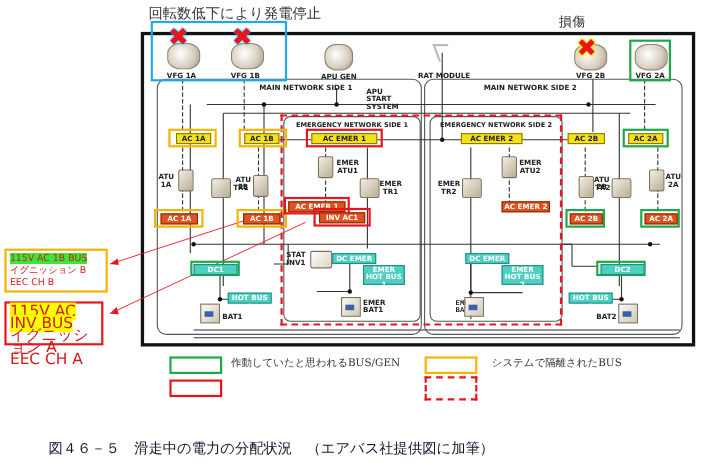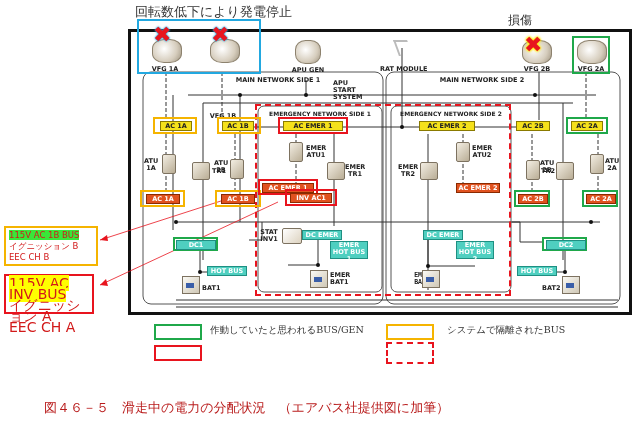--- a/index.html
+++ b/index.html
@@ -101,21 +101,21 @@
 </svg>
 
 <div class="abs" style="left:137px;top:19px;width:124px;height:55px;border:2.5px solid #22a8e0;box-sizing:border-box;"></div>
 
 <div class="gen" style="left:152px;top:39px;width:28px;height:22px;"></div>
 <div class="xmark" style="left:153px;top:24px;font-size:22px;color:#e8141e;text-shadow:0 0 2px #22a8e0,0 0 2px #22a8e0;">✖</div>
 <div class="lbl" style="left:150px;top:66px;width:30px;">VFG 1A</div>
 
 <div class="gen" style="left:210px;top:39px;width:28px;height:22px;"></div>
 <div class="xmark" style="left:211px;top:24px;font-size:22px;color:#e8141e;text-shadow:0 0 2px #22a8e0,0 0 2px #22a8e0;">✖</div>
-<div class="lbl" style="left:208px;top:66px;width:30px;margin-top:47px;">VFG 1B</div>
+<div class="lbl" style="left:208px;top:66px;width:30px;">VFG 1B</div>
 
 <div class="gen" style="left:295px;top:40px;width:24px;height:22px;"></div>
 <div class="lbl" style="left:290px;top:67px;width:36px;">APU GEN</div>
 
 <div class="abs" style="left:396px;top:40px;width:12px;height:14px;border-left:2px solid #bbb;border-top:2px solid #bbb;transform:skewX(20deg);"></div>
 <div class="lbl" style="left:380px;top:66px;width:46px;">RAT MODULE</div>
 
 <div class="gen" style="left:522px;top:40px;width:28px;height:22px;"></div>
 <div class="xmark" style="left:524px;top:34px;font-size:22px;color:#e8141e;text-shadow:0 0 2px #ffee00,0 0 3px #ffee00,0 0 3px #ffee00;">✖</div>
 <div class="lbl" style="left:522px;top:66px;width:30px;">VFG 2B</div>
@@ -233,13 +233,13 @@
 
 <div class="abs" style="left:150px;top:320px;width:480px;height:50px;">
   <div class="abs" style="left:4px;top:4px;width:44px;height:12px;border:2px solid #1fa84a;"></div>
   <div class="abs jp" style="left:60px;top:4px;font-size:9.5px;color:#333;">作動していたと思われるBUS/GEN</div>
   <div class="abs" style="left:236px;top:4px;width:44px;height:12px;border:2px solid #f5b400;"></div>
   <div class="abs jp" style="left:297px;top:4px;font-size:9.5px;color:#333;">システムで隔離されたBUS</div>
   <div class="abs" style="left:4px;top:25px;width:44px;height:12px;border:2px solid #e8141e;"></div>
   <div class="abs" style="left:236px;top:22px;width:44px;height:18px;border:2px dashed #e8141e;"></div>
 </div>
 
-<div class="abs jp" style="left:44px;top:399px;font-size:13px;color:#b91c1c;white-space:pre;">図４６－５　滑走中の電力の分配状況　（エアバス社提供図に加筆）</div>
+<div class="abs jp" style="left:44px;top:399px;font-size:13px;color:#0f172a;white-space:pre;">図４６－５　滑走中の電力の分配状況　（エアバス社提供図に加筆）</div>
 
 </body></html>

